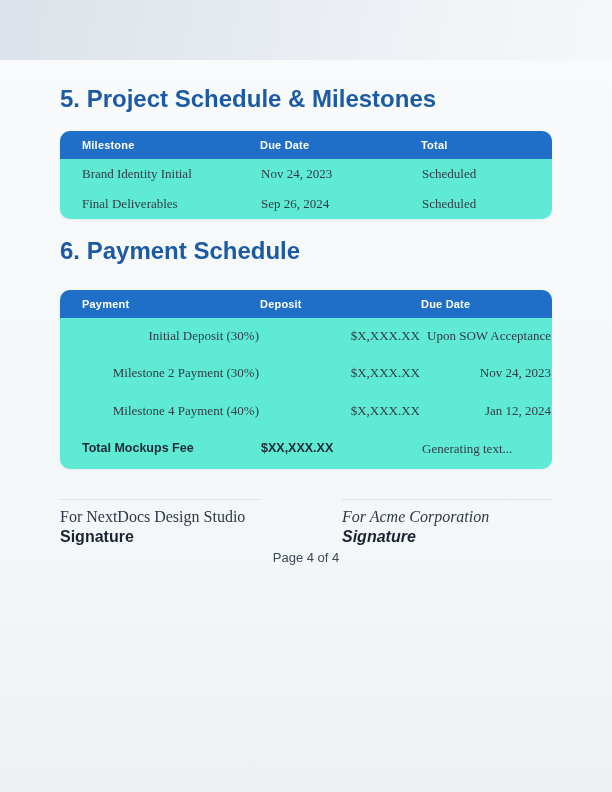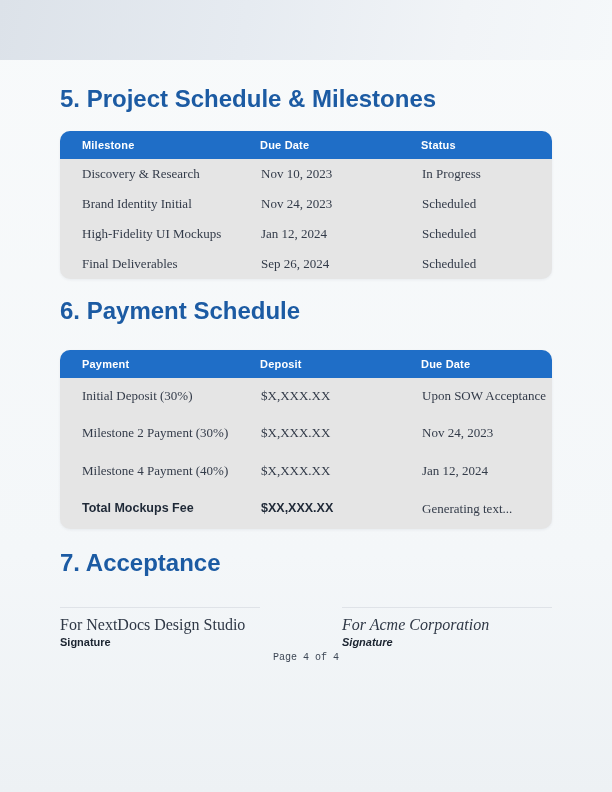--- a/index.html
+++ b/index.html
@@ -17,60 +17,60 @@
   .content{padding:0 60px;}
   h2.section-heading{
     font-family:"Liberation Sans",sans-serif;
     font-weight:bold;font-size:24px;line-height:28px;
     color:#1c5ba3;margin:0;
   }
   #h5{margin-top:25px;margin-bottom:18px;}
   #h6{margin-top:18px;margin-bottom:25px;}
   #h7{margin-top:20px;margin-bottom:18px;}
   .card{
-    background:#e5e5e5;border-radius:10px;overflow:hidden;
+    background:#5eead4;border-radius:10px;overflow:hidden;
     box-shadow:0 1px 3px rgba(20,40,70,0.06);
   }
   table{width:100%;border-collapse:collapse;table-layout:fixed;}
   col.c1{width:200px;}col.c2{width:161px;}col.c3{width:131px;}
   thead th{
     background:#1f6ec7;color:#ffffff;
     font-family:"Liberation Sans",sans-serif;font-weight:bold;font-size:11px;
     letter-spacing:.2px;text-align:left;height:28px;padding:0;
   }
   th:first-child,td:first-child{padding-left:22px;}
   tbody td{
     font-family:"Liberation Serif",serif;font-size:13px;line-height:15px;
     color:#333b49;vertical-align:top;
   }
   table.milestones tbody td{padding-top:7px;padding-bottom:8px;}
-  table.payments tbody.gen-rows td{padding-top:11px;padding-bottom:12px;}
+  table.payments tbody.gen-rows td{padding-top:11px;padding-bottom:12px;text-align:right;}
   table.payments tbody.gen-rows tr:first-child td{padding-top:10px;padding-bottom:11px;}
   tbody.total-body td{padding-top:11px;padding-bottom:13px;}
   .strong-cell{
     font-family:"Liberation Sans",sans-serif;font-weight:bold;font-size:12.5px;
     color:#1f2937;
   }
   p.acceptance{
     margin:0;width:500px;
     font-family:"Liberation Serif",serif;font-size:13.5px;line-height:17.5px;
     color:#2f3846;
   }
   .sig-row{display:flex;justify-content:space-between;margin-top:30px;}
   .sig-block{border-top:1px solid #dfe3e8;padding-top:8px;}
   .sig-block.left{width:200px;}
   .sig-block.right{width:210px;font-style:italic;}
   .sig-party{font-family:"Liberation Serif",serif;font-size:16px;color:#2f3846;}
   .sig-label{
-    font-family:"Liberation Sans",sans-serif;font-weight:bold;font-size:11px;
+    font-family:"Liberation Sans",sans-serif;font-weight:bold;font-size:16px;
     color:#1b2430;margin-top:2px;
   }
   .page-footer{
     text-align:center;margin-top:4px;
-    font-family:Liberation Mono, monospace;font-size:10px;color:#3e4856;
+    font-family:Liberation Sans, sans-serif;font-size:13px;color:#3e4856;
   }
 </style>
 </head>
 <body>
 
 <div class="page">
   <div class="band"></div>
 
   <div class="content">
 
@@ -80,37 +80,27 @@
       <table class="milestones">
         <colgroup>
             <col class="c1">
             <col class="c2">
             <col class="c3">
           </colgroup>
         <thead>
           <tr>
               <th>Milestone</th>
               <th>Due Date</th>
-              <th>Status</th>
+              <th>Total</th>
             </tr>
         </thead>
         <tbody>
             <tr>
-              <td>Discovery &amp; Research</td>
-              <td>Nov 10, 2023</td>
-              <td>In Progress</td>
-            </tr>
-            <tr>
               <td>Brand Identity Initial</td>
               <td>Nov 24, 2023</td>
-              <td>Scheduled</td>
-            </tr>
-            <tr>
-              <td>High-Fidelity UI Mockups</td>
-              <td>Jan 12, 2024</td>
               <td>Scheduled</td>
             </tr>
             <tr>
               <td>Final Deliverables</td>
               <td>Sep 26, 2024</td>
               <td>Scheduled</td>
             </tr>
           </tbody>
       </table>
     </div>
@@ -151,21 +141,20 @@
         <tbody class="total-body">
           <tr>
             <td class="strong-cell">Total Mockups Fee</td>
             <td class="strong-cell">$XX,XXX.XX</td>
             <td>Generating text...</td>
           </tr>
         </tbody>
       </table>
     </div>
 
-    <h2 class="section-heading" id="h7">7. Acceptance</h2>
 
 
     <div class="sig-row">
       <div class="sig-block left">
         <div class="sig-party">For NextDocs Design Studio</div>
         <div class="sig-label">Signature</div>
       </div>
       <div class="sig-block right">
         <div class="sig-party">For Acme Corporation</div>
         <div class="sig-label">Signature</div>

